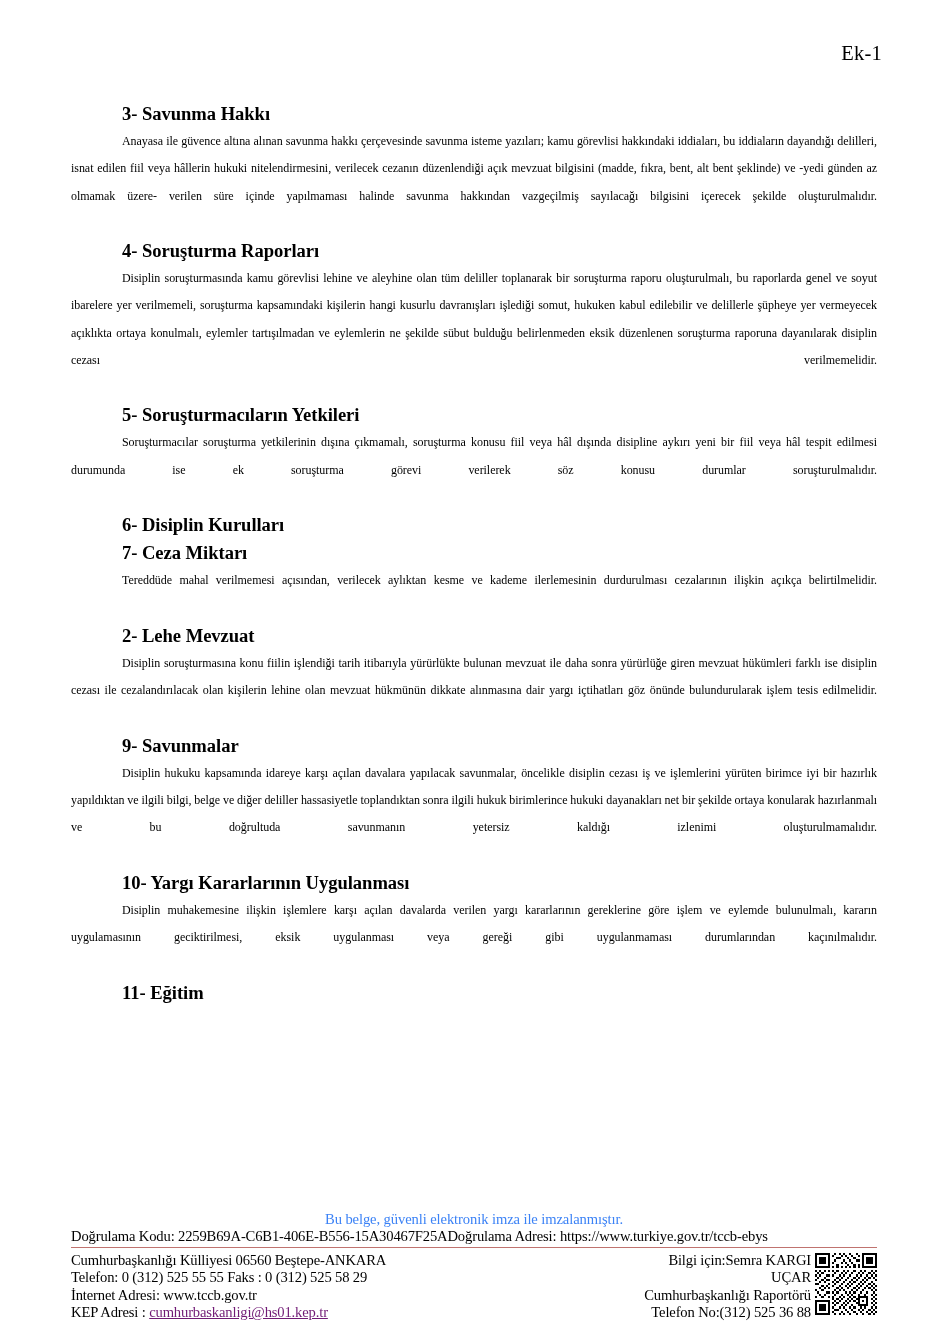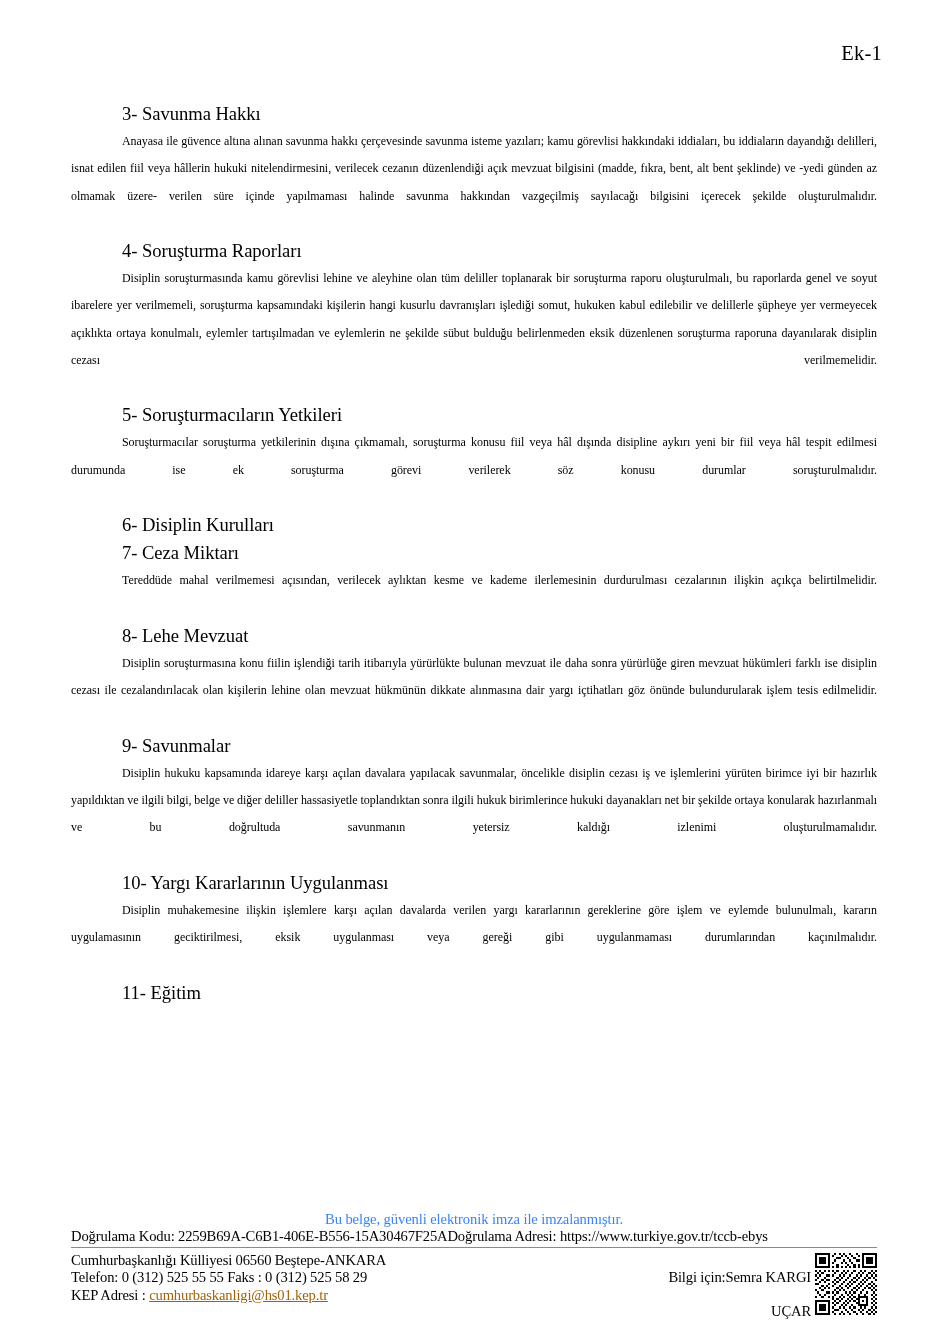--- a/index.html
+++ b/index.html
@@ -42,21 +42,21 @@
   
   .content {
     position: absolute;
     top: 100px;
     left: 71px;
     width: 806px;
   }
 
   .sec-heading {
     font-size: 18.6px;
-    font-weight: normal;
+    font-weight: bold;
     margin: 0;
     padding: 0 0 1px 51px;
     line-height: 27.2px;
     letter-spacing: -0.05px;
     white-space: nowrap;
   }
 
   .para {
     font-size: 12px;
     line-height: 27.2px;
@@ -118,24 +118,24 @@
 
   .addr-right-wrap {
     display: flex;
     align-items: flex-start;
     gap: 4px;
   }
   .addr-right {
     text-align: right;
     white-space: nowrap;
   }
-  .addr-right div { white-space: nowrap; margin-top: 17px; }
+  .addr-right div { white-space: nowrap; }
 
   .kep-link {
-    color: #a16207;
+    color: #701a75;
     text-decoration: underline;
   }
 
   .qr {
     width: 62px;
     height: 62px;
     flex: 0 0 62px;
     margin-top: 1px;
     image-rendering: pixelated;
   }
@@ -170,21 +170,21 @@
     <p class="para">Disiplin soruşturmasında kamu görevlisi lehine ve aleyhine olan tüm deliller toplanarak bir soruşturma raporu oluşturulmalı, bu raporlarda genel ve soyut ibarelere yer verilmemeli, soruşturma kapsamındaki kişilerin hangi kusurlu davranışları işlediği somut, hukuken kabul edilebilir ve delillerle şüpheye yer vermeyecek açıklıkta ortaya konulmalı, eylemler tartışılmadan ve eylemlerin ne şekilde sübut bulduğu belirlenmeden eksik düzenlenen soruşturma raporuna dayanılarak disiplin cezası verilmemelidir.</p>
 
     <h2 class="sec-heading">5- Soruşturmacıların Yetkileri</h2>
     <p class="para">Soruşturmacılar soruşturma yetkilerinin dışına çıkmamalı, soruşturma konusu fiil veya hâl dışında disipline aykırı yeni bir fiil veya hâl tespit edilmesi durumunda ise ek soruşturma görevi verilerek söz konusu durumlar soruşturulmalıdır.</p>
 
     <h2 class="sec-heading">6- Disiplin Kurulları</h2>
 
     <h2 class="sec-heading">7- Ceza Miktarı</h2>
     <p class="para">Tereddüde mahal verilmemesi açısından, verilecek aylıktan kesme ve kademe ilerlemesinin durdurulması cezalarının ilişkin açıkça belirtilmelidir.</p>
 
-    <h2 class="sec-heading">8- Lehe Mevzuat</h2>
+    <h2 class="sec-heading">2- Lehe Mevzuat</h2>
     <p class="para">Disiplin soruşturmasına konu fiilin işlendiği tarih itibarıyla yürürlükte bulunan mevzuat ile daha sonra yürürlüğe giren mevzuat hükümleri farklı ise disiplin cezası ile cezalandırılacak olan kişilerin lehine olan mevzuat hükmünün dikkate alınmasına dair yargı içtihatları göz önünde bulundurularak işlem tesis edilmelidir.</p>
 
     <h2 class="sec-heading">9- Savunmalar</h2>
     <p class="para">Disiplin hukuku kapsamında idareye karşı açılan davalara yapılacak savunmalar, öncelikle disiplin cezası iş ve işlemlerini yürüten birimce iyi bir hazırlık yapıldıktan ve ilgili bilgi, belge ve diğer deliller hassasiyetle toplandıktan sonra ilgili hukuk birimlerince hukuki dayanakları net bir şekilde ortaya konularak hazırlanmalı ve bu doğrultuda savunmanın yetersiz kaldığı izlenimi oluşturulmamalıdır.</p>
 
     <h2 class="sec-heading">10- Yargı Kararlarının Uygulanması</h2>
     <p class="para">Disiplin muhakemesine ilişkin işlemlere karşı açılan davalarda verilen yargı kararlarının gereklerine göre işlem ve eylemde bulunulmalı, kararın uygulamasının geciktirilmesi, eksik uygulanması veya gereği gibi uygulanmaması durumlarından kaçınılmalıdır.</p>
 
     <h2 class="sec-heading">11- Eğitim</h2>
 
@@ -197,20 +197,21 @@
     <div class="verify-row">
       <span class="vr-left">Doğrulama Kodu: 2259B69A-C6B1-406E-B556-15A30467F25A</span>
       <span class="vr-right">Doğrulama Adresi: https://www.turkiye.gov.tr/tccb-ebys</span>
     </div>
 
     <div class="addr-block">
 
       <div class="addr-left">
         <div>Cumhurbaşkanlığı Külliyesi 06560 Beştepe-ANKARA</div>
         <div>Telefon: 0 (312) 525 55 55  Faks : 0 (312) 525 58 29</div>
+        <div>İnternet Adresi: www.tccb.gov.tr</div>
         <div><span>KEP Adresi : </span><a class="kep-link" href="#">cumhurbaskanligi@hs01.kep.tr</a></div>
       </div>
 
       <div class="addr-right-wrap">
         <div class="addr-right">
           <div>Bilgi için:Semra KARGI</div>
           <div>UÇAR</div>
           <div>Cumhurbaşkanlığı Raportörü</div>
           <div>Telefon No:(312) 525 36 88</div>
         </div>

